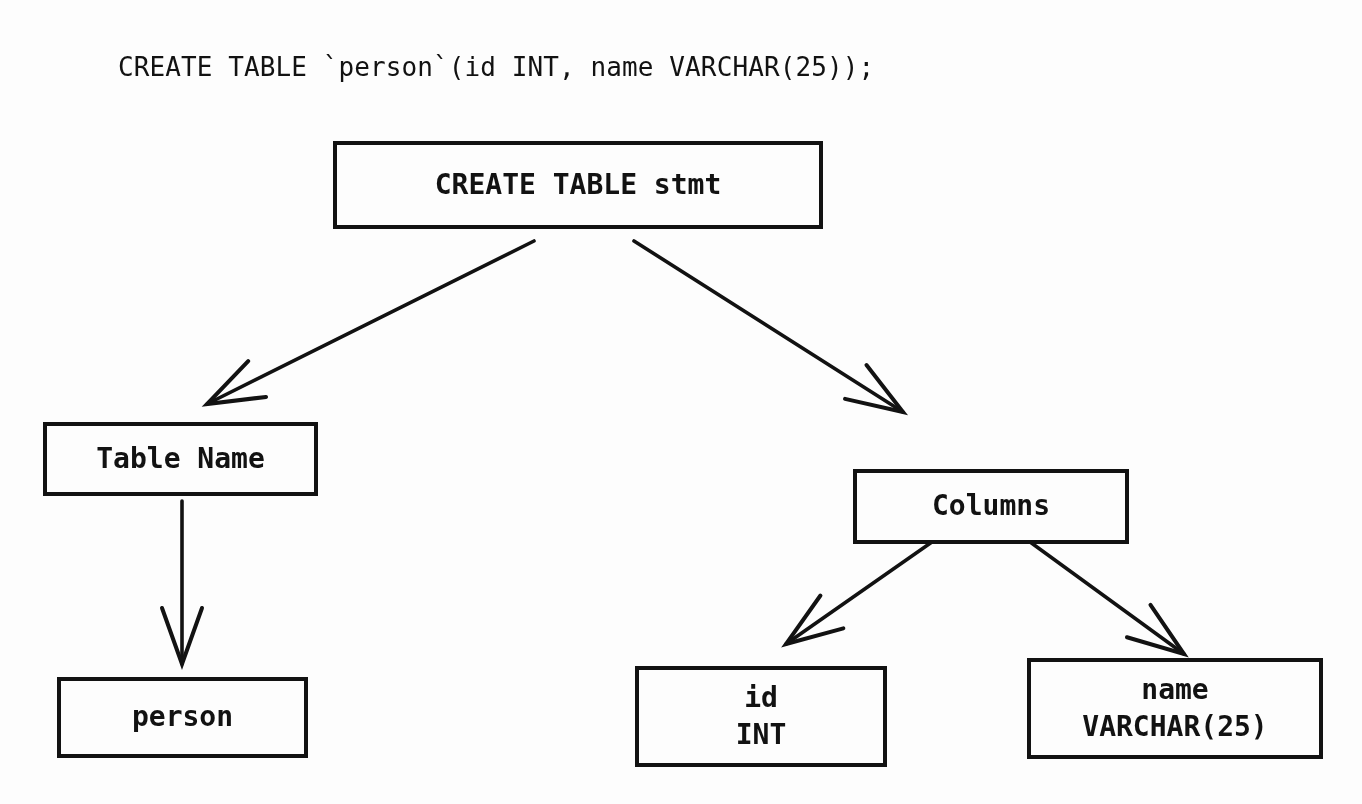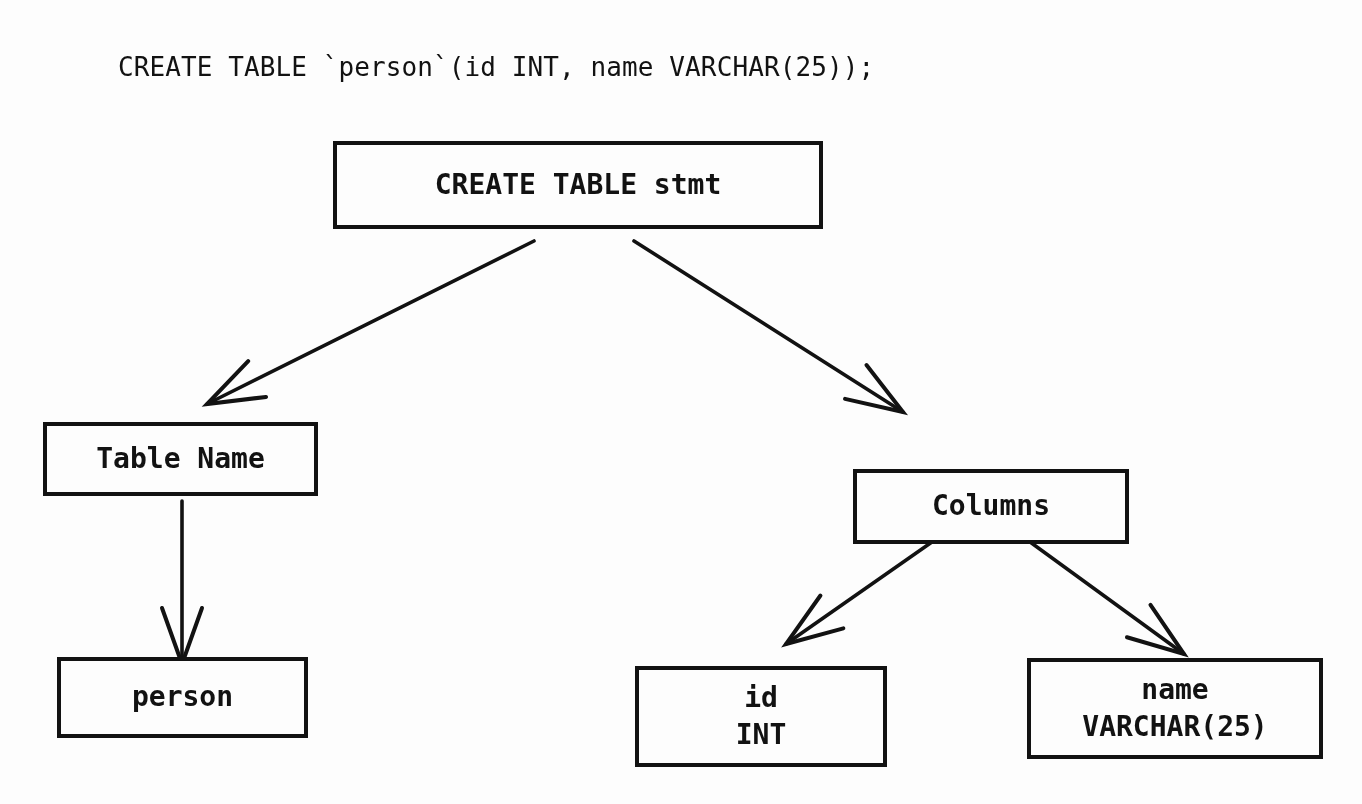--- a/index.html
+++ b/index.html
@@ -57,21 +57,21 @@
     font-weight: bold;
     font-size: 28px;
     line-height: 1.32;
     text-align: center;
     white-space: pre;
     color: var(--ink);
   }
   .node-root       { left: 333px; top: 141px; width: 490px; height: 88px;  }
   .node-table-name { left: 43px;  top: 422px; width: 275px; height: 74px;  }
   .node-columns    { left: 853px; top: 429px; width: 276px; height: 75px; margin-top: 40px;  }
-  .node-person     { left: 57px;  top: 657px; width: 251px; height: 81px; align-items: center;  }
+  .node-person     { left: 57px;  top: 677px; width: 251px; height: 81px; align-items: center;  }
   .node-column-id  { left: 635px; top: 666px; width: 252px; height: 101px; justify-content: center; }
   .node-column-name{ left: 1027px;top: 658px; width: 296px; height: 101px; align-items: center; }
 </style>
 </head>
 <body>
 
 <div class="canvas">
 
   <div class="sql-line">CREATE TABLE `person`(id INT, name VARCHAR(25));</div>
 

